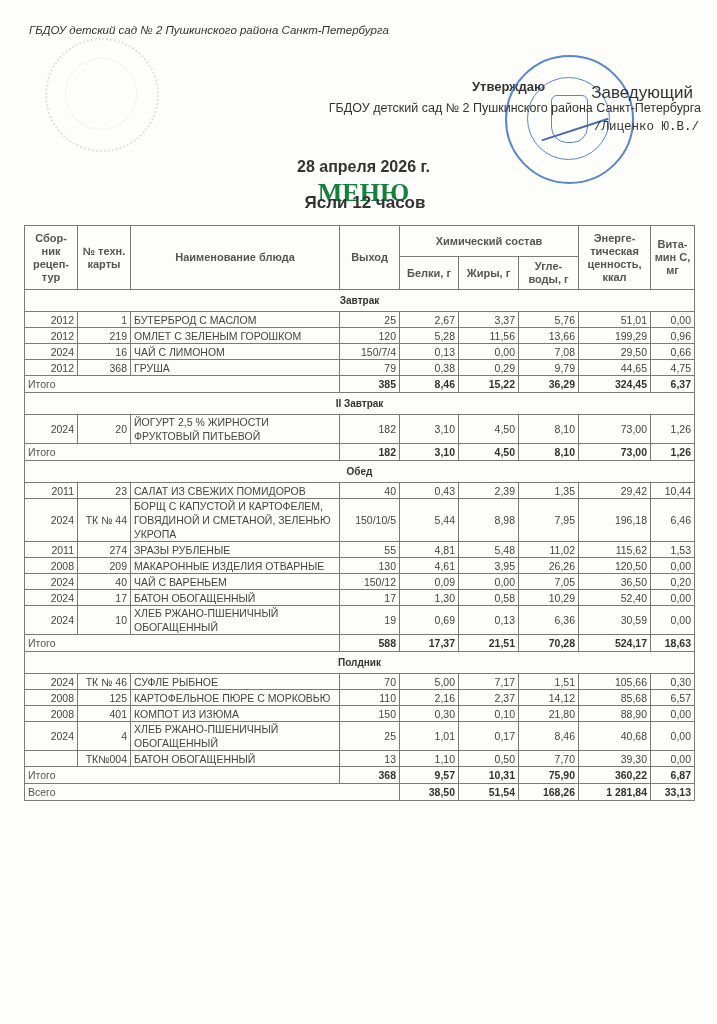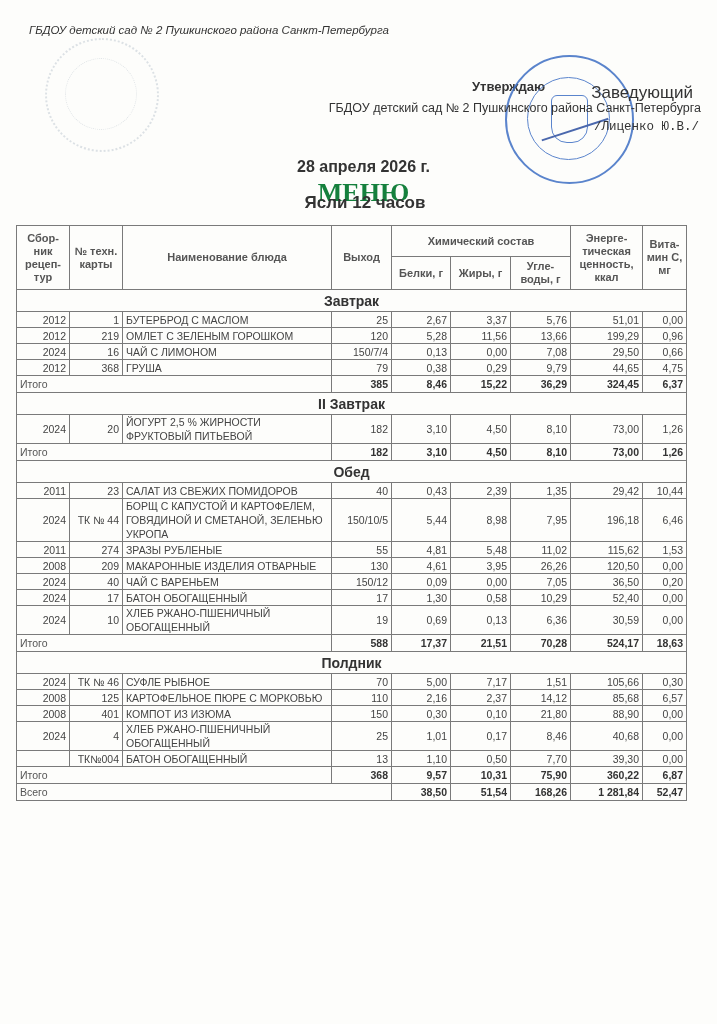--- a/index.html
+++ b/index.html
@@ -48,33 +48,33 @@
   }
   .date {
     position: absolute; left: 0; width: 717px; top: 158px; text-align: center;
     font-weight: bold; font-size: 16px; color: #333; padding-left: 10px; box-sizing: border-box;
   }
   .group {
     position: absolute; left: 0; width: 717px; top: 193px; text-align: center;
     font-weight: bold; font-size: 17px; color: #333; padding-left: 13px; box-sizing: border-box;
   }
   table.menu {
-    position: absolute; left: 16px; top: 225px; width: 670px;
+    position: absolute; left: 24px; top: 225px; width: 670px;
     border-collapse: collapse; table-layout: fixed;
     font-size: 10.5px; color: #444;
   }
   table.menu td, table.menu th {
     border: 1px solid #7a7a7a; padding: 0 3px; line-height: 14px; overflow: hidden;
   }
   table.menu th {
     font-weight: bold; color: #555; font-size: 11px; text-align: center; line-height: 13px;
   }
   .h1 th { height: 30px; }
   .h2 th { height: 32px; }
-  tr.section td { height: 21px; text-align: center; font-weight: bold; font-size: 14px; color: #333; }
+  tr.section td { height: 21px; text-align: center; font-weight: bold; font-size: 10px; color: #333; }
   tr.item td { height: 15px; }
   td.c { text-align: right; }
   td.r { text-align: right; }
   td.name { text-align: left; margin-left: 48px; }
   tr.total td { height: 16px; font-weight: bold; color: #333; }
   tr.total td.lbl { font-weight: normal; color: #555; }
 </style>
 </head>
 <body>
 
@@ -358,16 +358,16 @@
         <td class="r">75,90</td>
         <td class="r">360,22</td>
         <td class="r">6,87</td>
       </tr>
       <tr class="total">
         <td colspan="4" class="lbl">Всего</td>
         <td class="r">38,50</td>
         <td class="r">51,54</td>
         <td class="r">168,26</td>
         <td class="r">1 281,84</td>
-        <td class="r">52,47</td>
+        <td class="r">33,13</td>
       </tr>
     </tbody>
 </table>
 
 </body></html>

